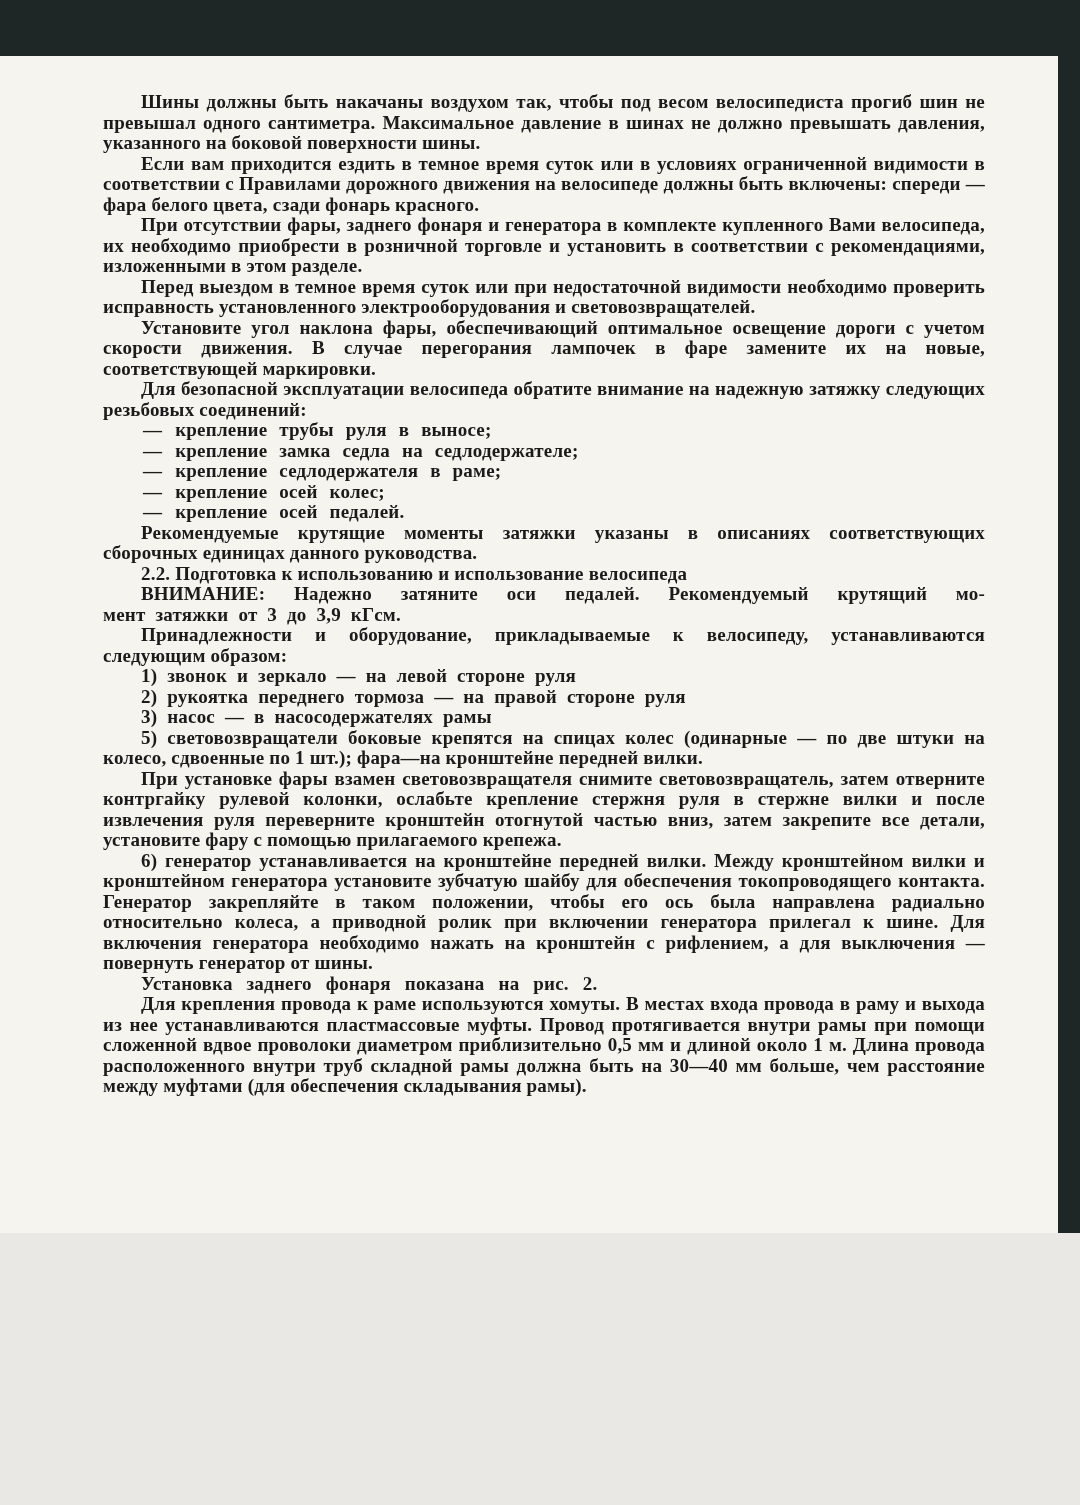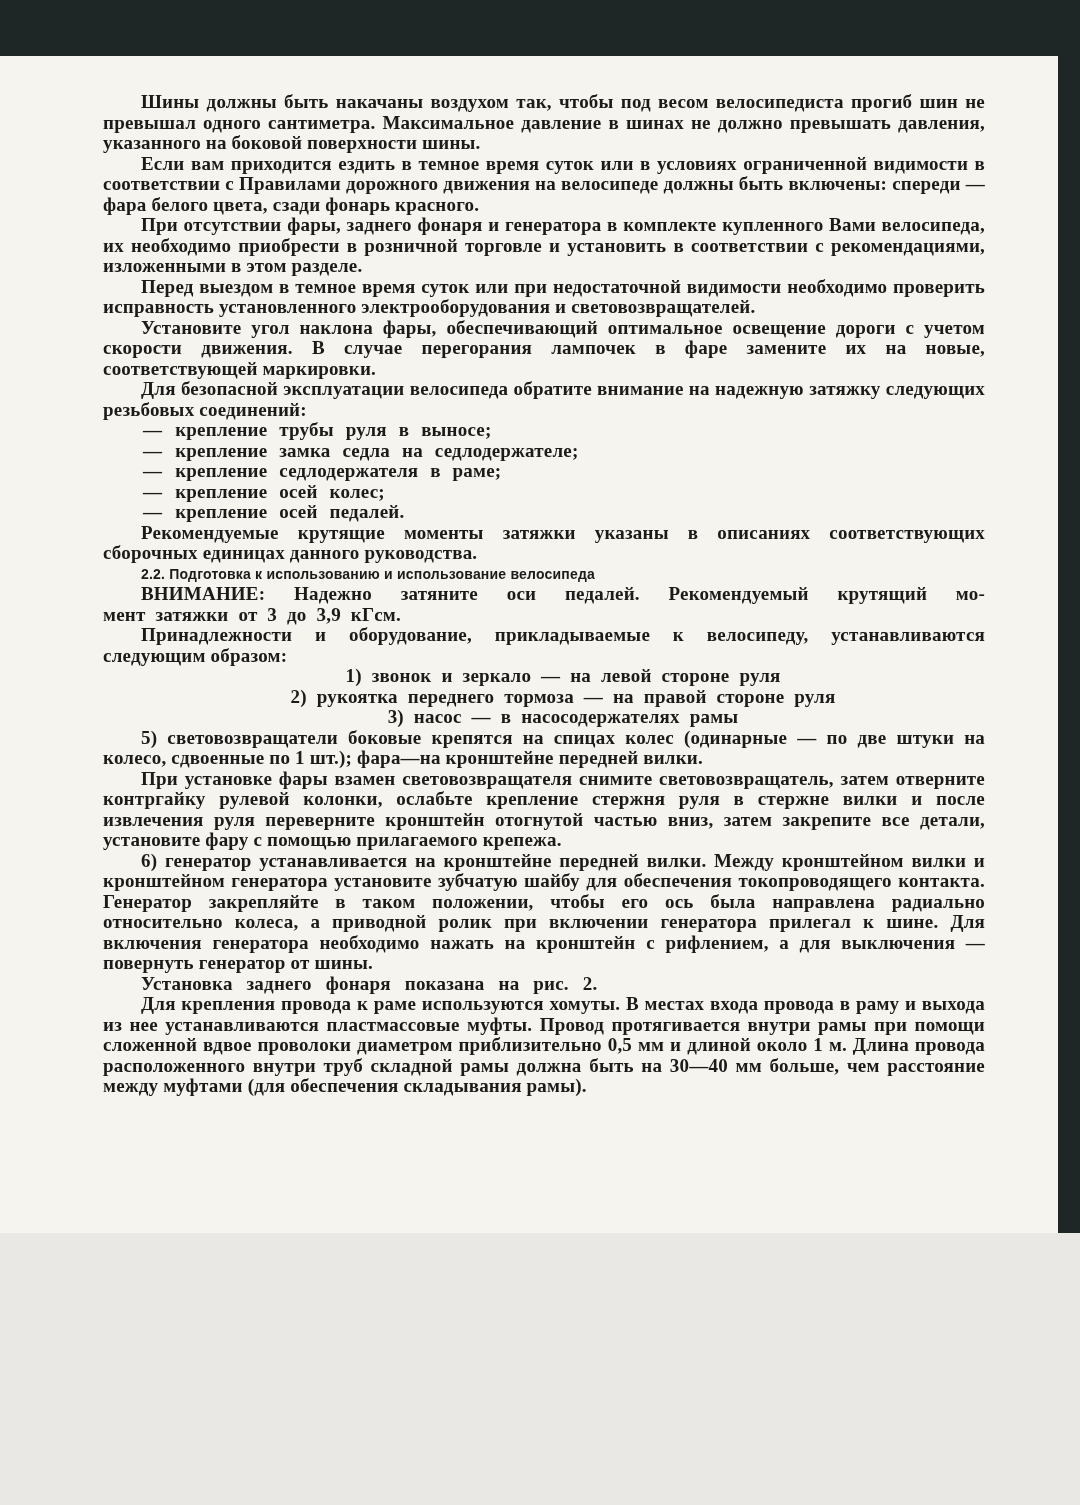--- a/index.html
+++ b/index.html
@@ -17,26 +17,26 @@
   }
   .text p, .text h3 { margin:0; }
   .p { text-align:justify; text-indent:38px; }
   .gap { margin-top:12px; }
   .dash-list { }
   .dash-item { margin-top:10px; padding-left:40px; word-spacing:7px; }
   .dash { display:inline-block; margin-right:13px; }
   .after-list { margin-top:5px; }
   .heading {
     margin:13px 0 11px; padding-left:38px;
-    font-family:Liberation Sans, sans-serif;
-    font-size:14px; font-weight:700; letter-spacing:0.2px;
+    font-family:Liberation Serif, serif;
+    font-size:19px; font-weight:700; letter-spacing:0.2px;
   }
   .attn1 { margin-top:9px; text-align:justify; text-align-last:justify; text-indent:38px; }
   .attn2 { margin-left:168px; word-spacing:5px; }
-  .num-item { text-indent:38px; word-spacing:5px;text-align:center; }
+  .num-item { text-indent:38px; word-spacing:5px; }
   .num-item-long { text-align:justify; text-indent:38px; }
   .figline { margin:5px 0 4px; text-indent:38px; word-spacing:9px; }
   .pagenum {
     position:absolute; left:119px; top:1381px;
     font-size:21px; font-weight:700; color:#1c1b19;
     font-family:"Liberation Serif","DejaVu Serif",serif;
   }
 </style>
 </head>
 <body>

